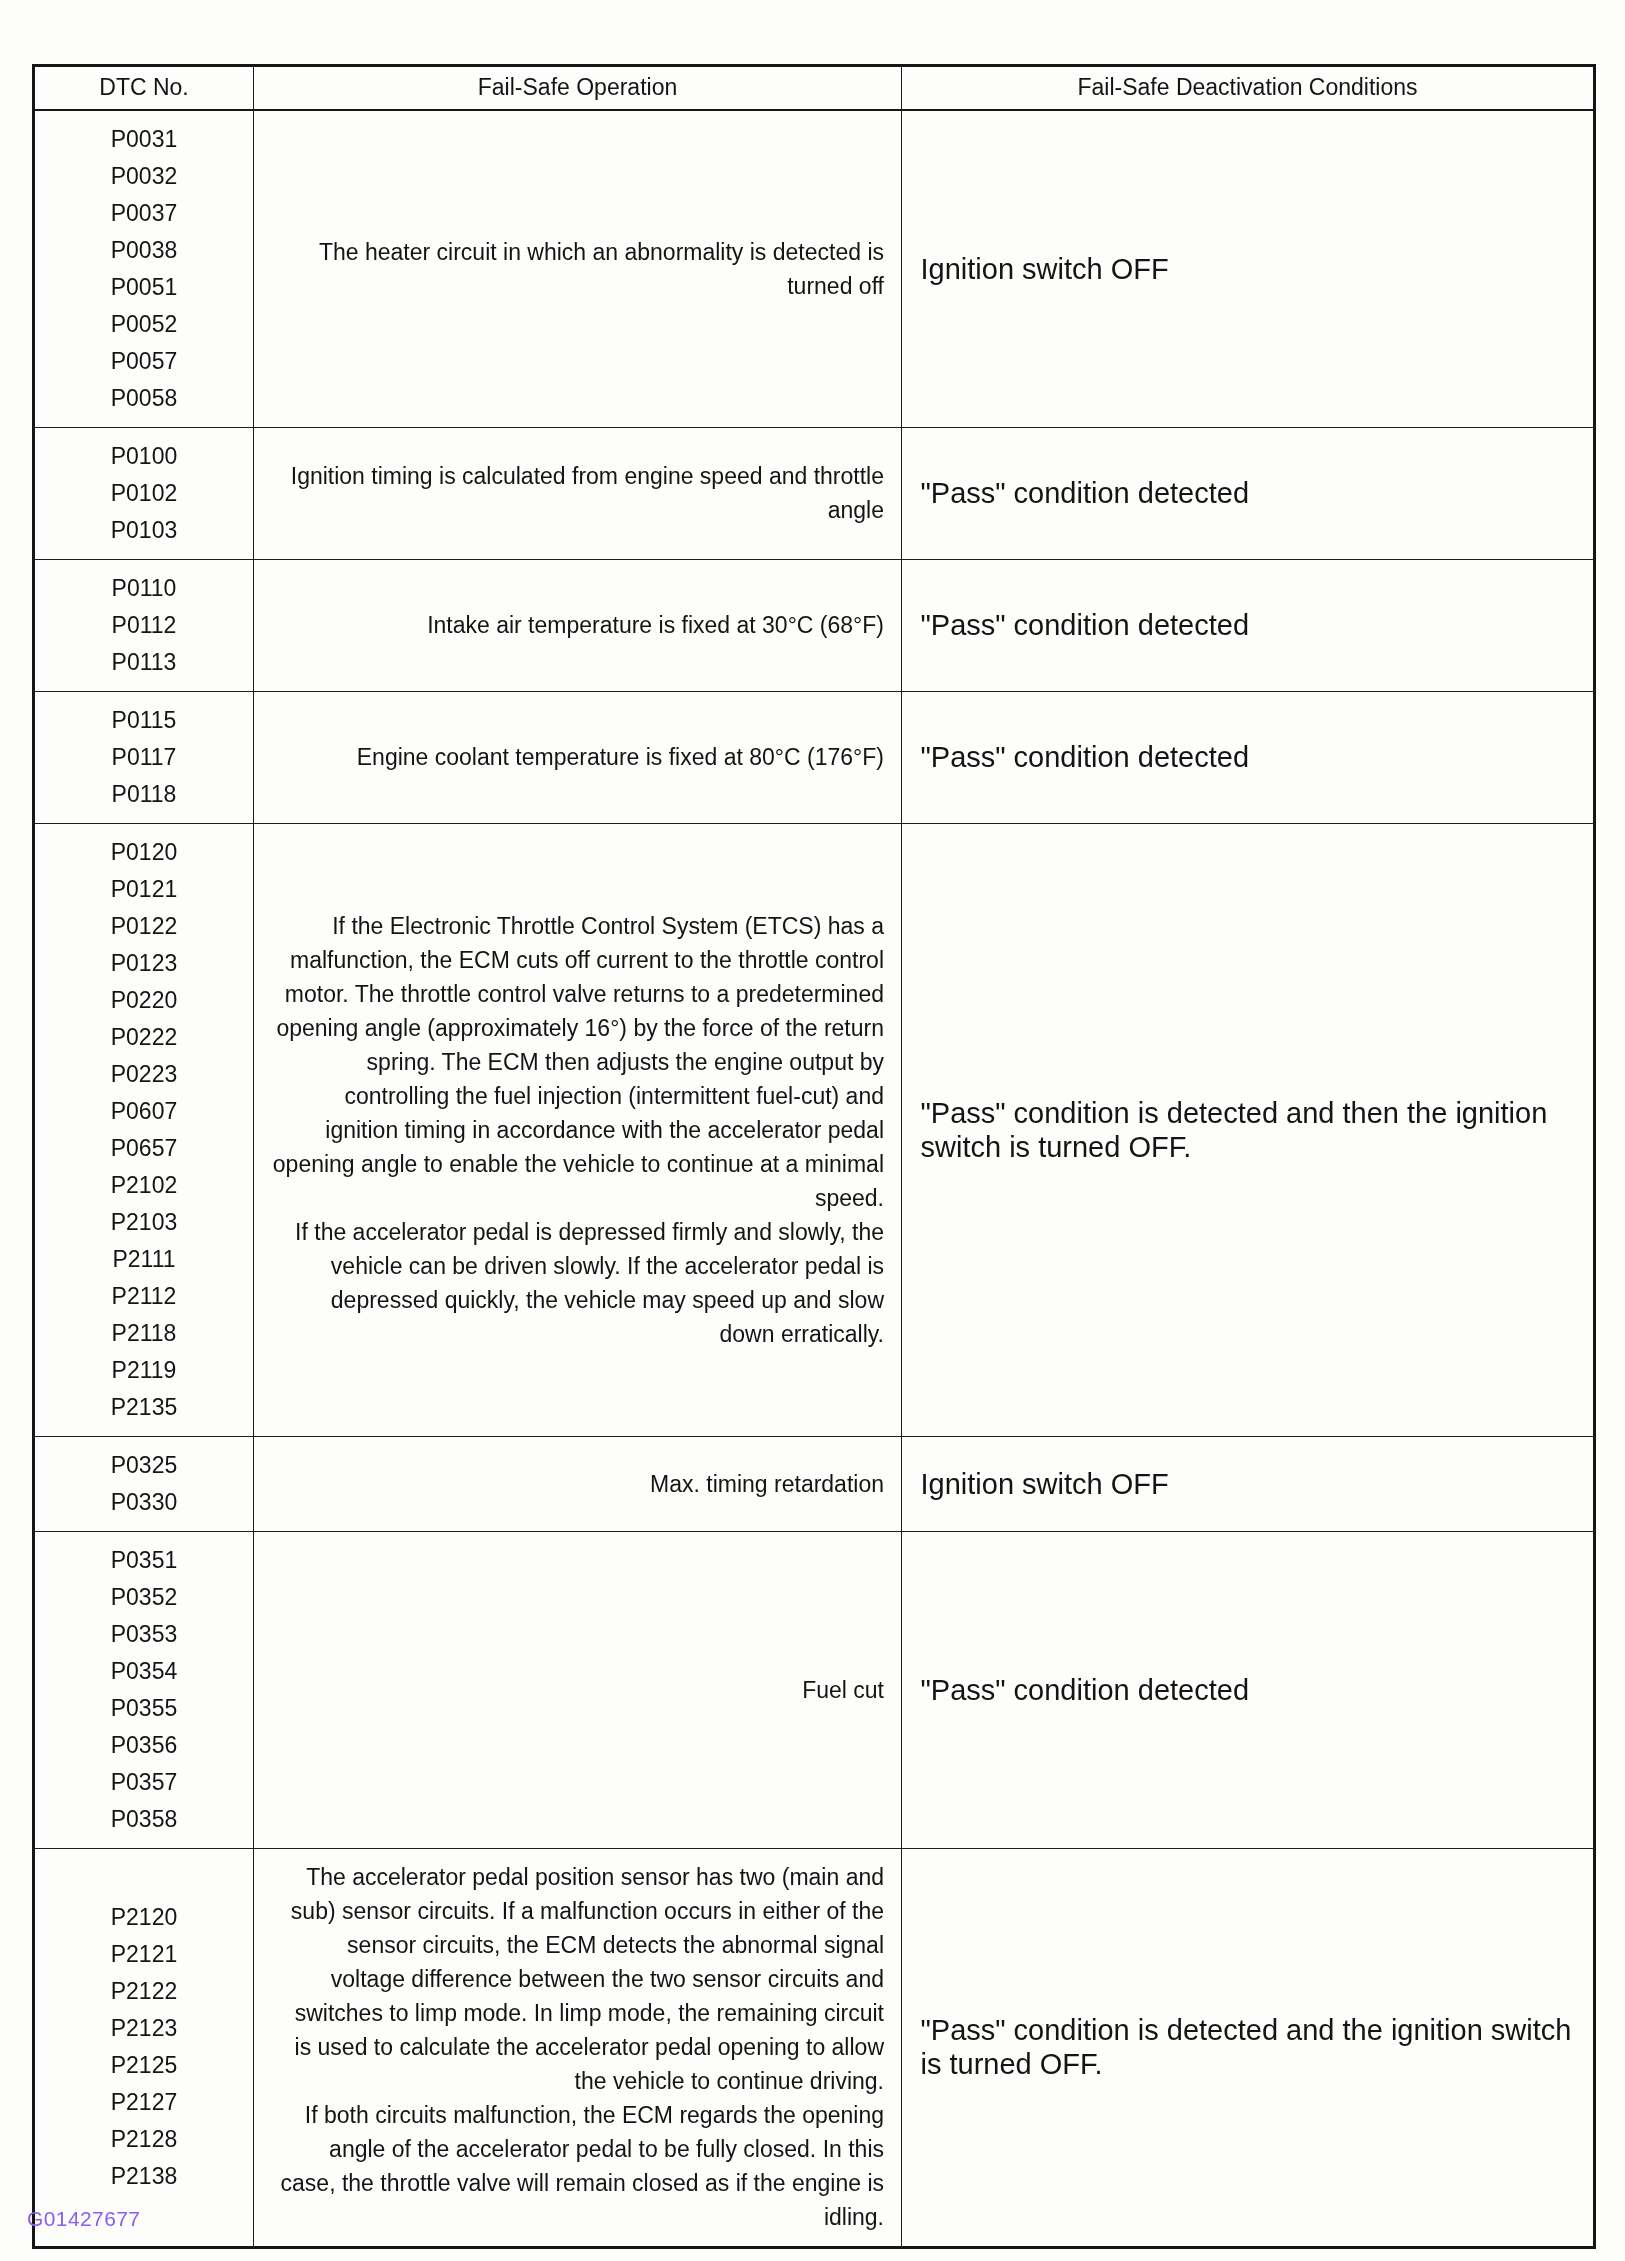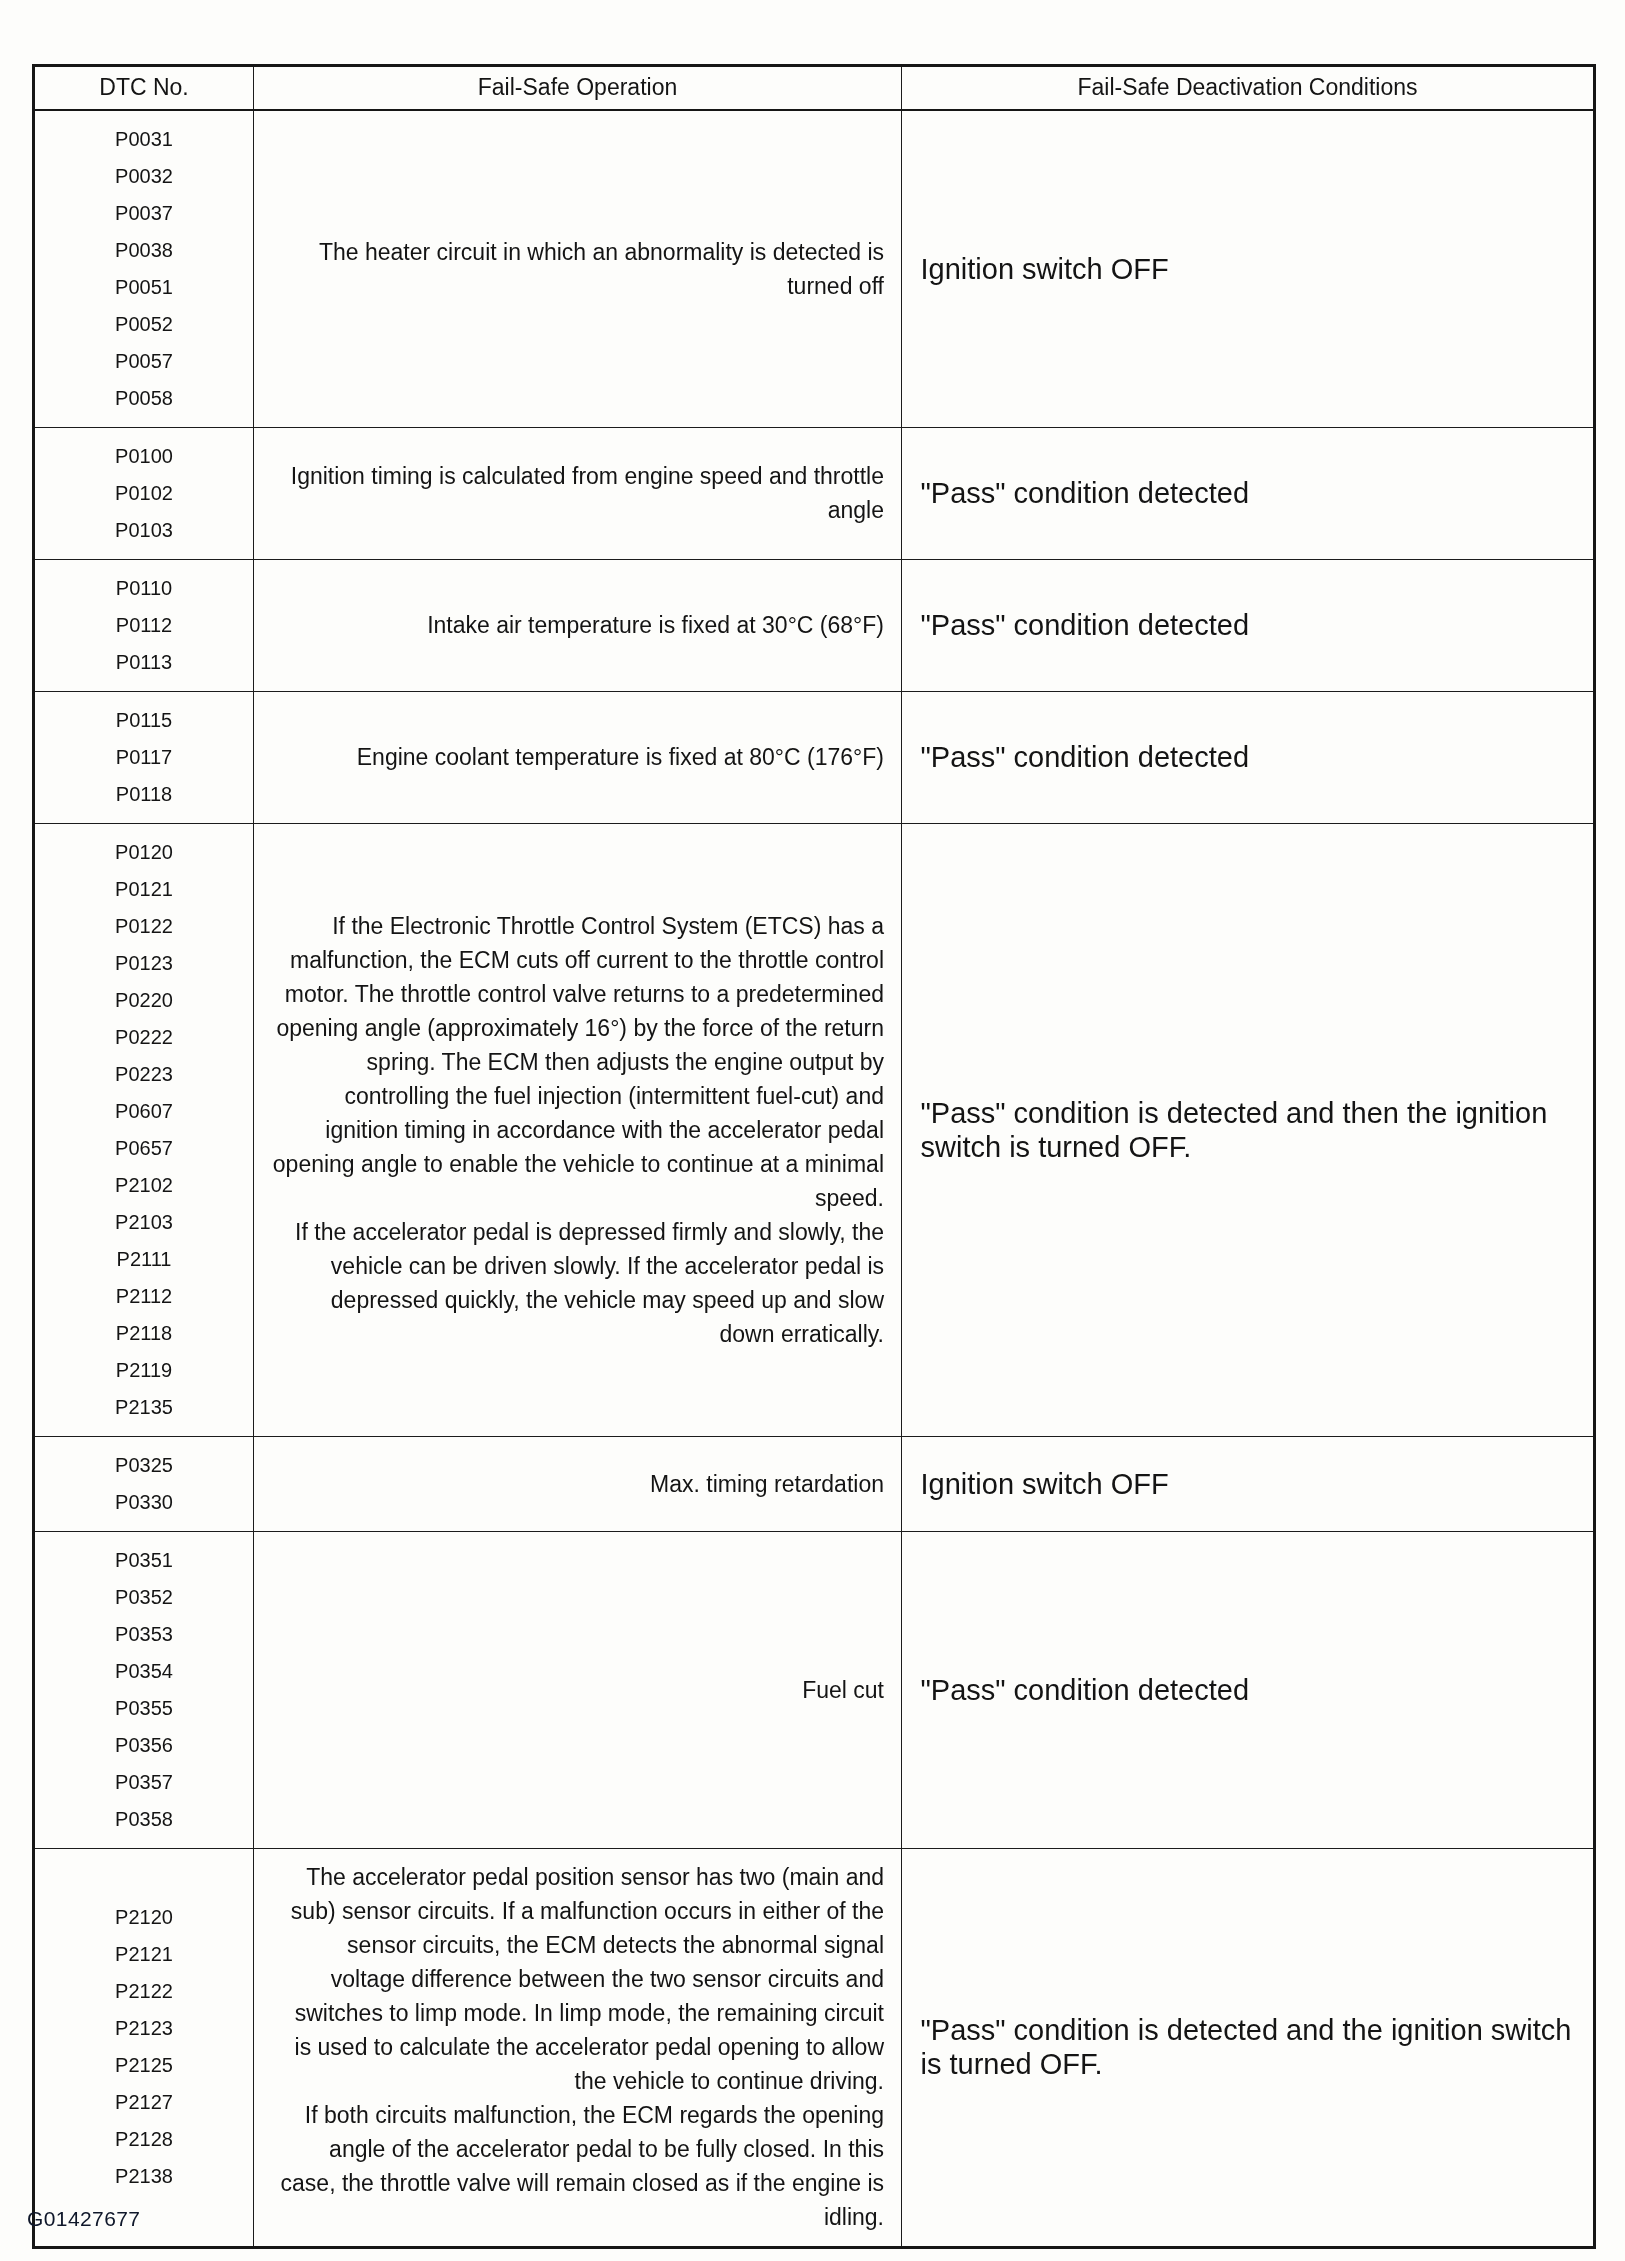--- a/index.html
+++ b/index.html
@@ -41,21 +41,21 @@
   .col-dtc   { width: 220px; }
   .col-op    { width: 648px; }
   .col-deact { width: 693px; }
 
   .cell-dtc {
     text-align: center;
     vertical-align: middle;
     padding: 10px 3.4px;
   }
   .dtc-code {
-    font-size: 20px;
+    font-size: 23px;
     line-height: 37px;
   }
   .cell-op {
     vertical-align: middle;
     padding: 11.8px 17px 11.8px 18.5px;
     font-size: 23px;
     line-height: 34px;
     white-space: pre-line;
     text-align: right;
   }
@@ -66,21 +66,21 @@
     line-height: 34px;
     white-space: pre-line;
     text-align: left;
   }
   .footer-code {
     position: absolute;
     left: 27px;
     bottom: 30px;
     font-size: 21px;
     letter-spacing: 0.4px;
-    color: #0f172a;
+    color: #8b5cf6;
   }
 </style>
 </head>
 <body>
 
 <div class="page">
   <table class="fail-safe-table">
     <colgroup>
       <col class="col-dtc">
       <col class="col-op">

